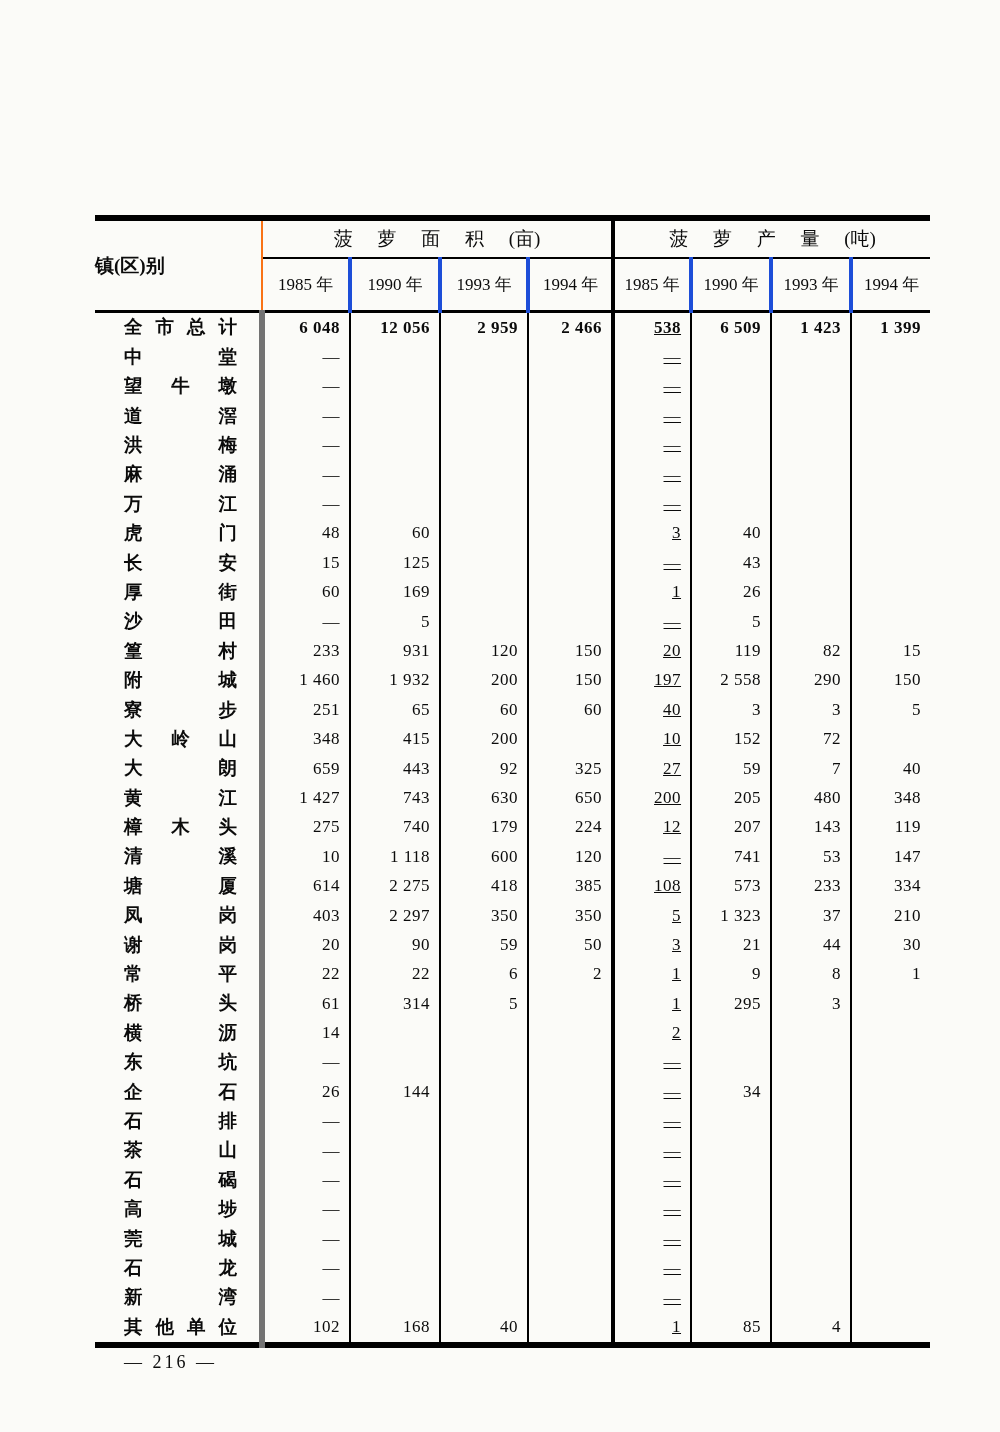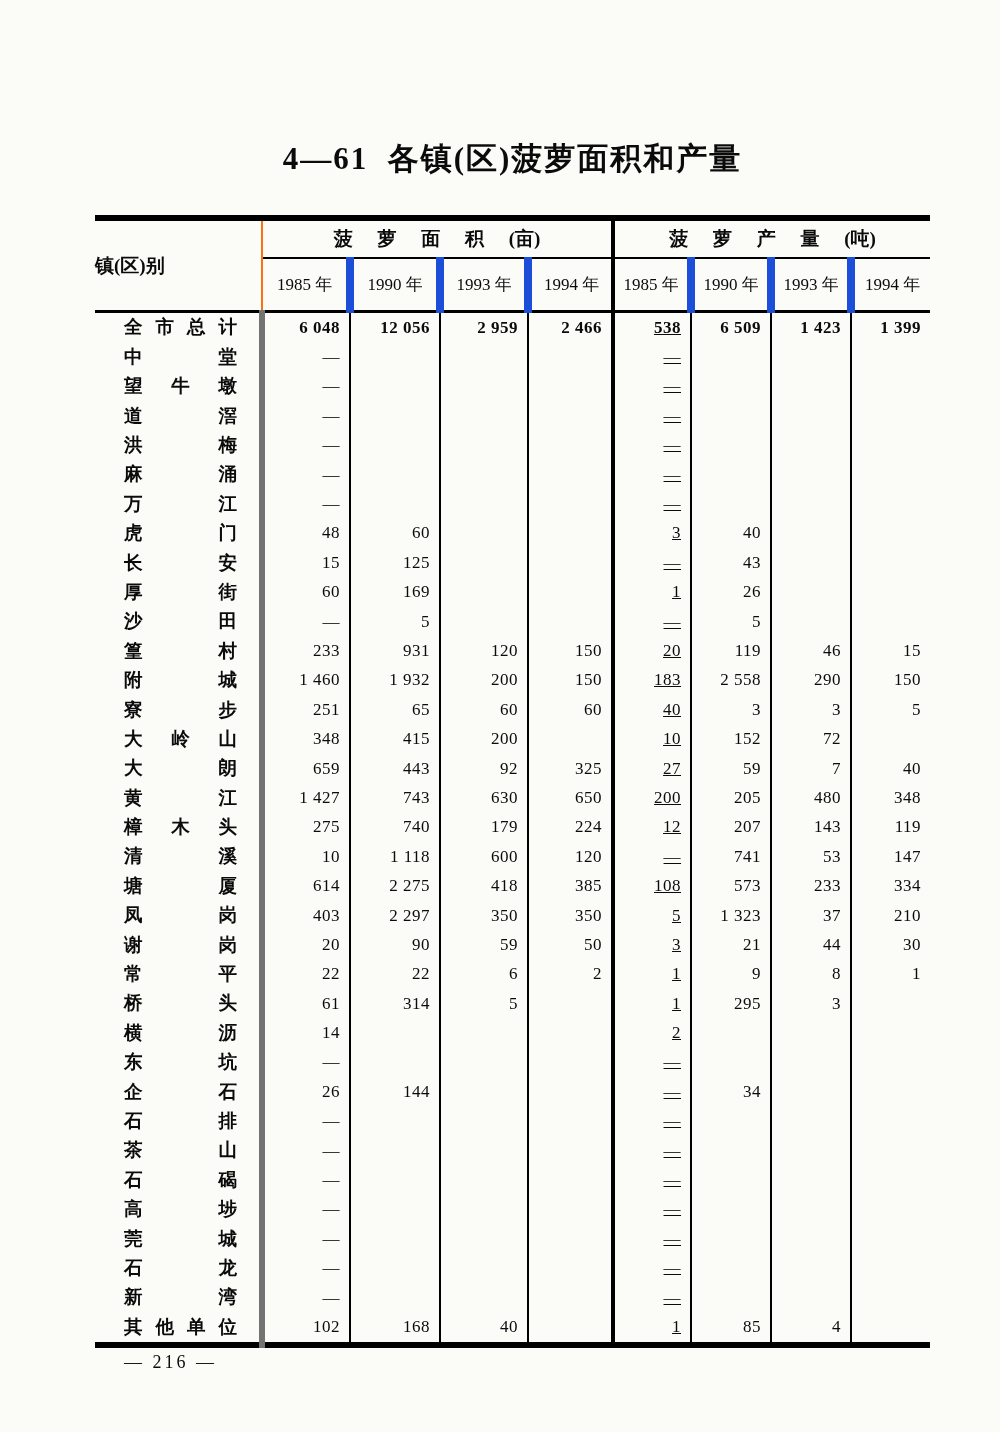--- a/index.html
+++ b/index.html
@@ -47,36 +47,36 @@
     border-bottom: 3px solid #000;
     font-size: 19px;
     font-weight: 700;
     text-align: left;
     vertical-align: middle;
   }
   th.group {
     height: 36px;
     border-bottom: 2px solid #000;
     font-size: 19px;
-    font-weight: 700;
+    font-weight: 400;
     text-align: center;
     vertical-align: middle;
     word-spacing: 20px;
     white-space: pre;
   }
   th.group.prod { border-left: 4px solid #000; }
   th.year {
     height: 51px;
     border-bottom: 3px solid #000;
     font-size: 17px;
     text-align: center;
     vertical-align: middle;
     white-space: pre;
   }
-  th.year.div { border-left: 8px solid #1d4ed8; }
+  th.year.div { border-left: 4px solid #1d4ed8; }
   th.year.thickdiv { border-left: 4px solid #000; }
 
   td.name-cell {
     height: 29.4px;
     border-right: 6px solid #737373;
     vertical-align: middle;
   }
   td.name-cell .town-name {
     margin-left: 29px;
     width: 113px;
@@ -107,21 +107,20 @@
     letter-spacing: 3px;
     white-space: pre;
     margin-top: 8px;
   }
 </style>
 </head>
 <body>
 
 <div class="page">
 
-  <h1 class="title">4—61  各镇(区)菠萝面积和产量</h1>
 
   <div class="table-wrap">
     <table class="stats">
       <colgroup>
         <col class="c-name">
           <col class="c-a1">
           <col class="c-a2">
           <col class="c-a3">
           <col class="c-a4">
         <col class="c-p1">
@@ -293,32 +292,32 @@
           <tr>
             <td class="name-cell">
               <div class="town-name">篁村</div>
             </td>
             <td class="num-cell">233</td>
             <td class="num-cell div">931</td>
             <td class="num-cell div">120</td>
             <td class="num-cell div">150</td>
             <td class="num-cell thickdiv">20</td>
             <td class="num-cell div">119</td>
-            <td class="num-cell div">46</td>
+            <td class="num-cell div">82</td>
             <td class="num-cell div">15</td>
           </tr>
           <tr>
             <td class="name-cell">
               <div class="town-name">附城</div>
             </td>
             <td class="num-cell">1 460</td>
             <td class="num-cell div">1 932</td>
             <td class="num-cell div">200</td>
             <td class="num-cell div">150</td>
-            <td class="num-cell thickdiv">183</td>
+            <td class="num-cell thickdiv">197</td>
             <td class="num-cell div">2 558</td>
             <td class="num-cell div">290</td>
             <td class="num-cell div">150</td>
           </tr>
           <tr>
             <td class="name-cell">
               <div class="town-name">寮步</div>
             </td>
             <td class="num-cell">251</td>
             <td class="num-cell div">65</td>

